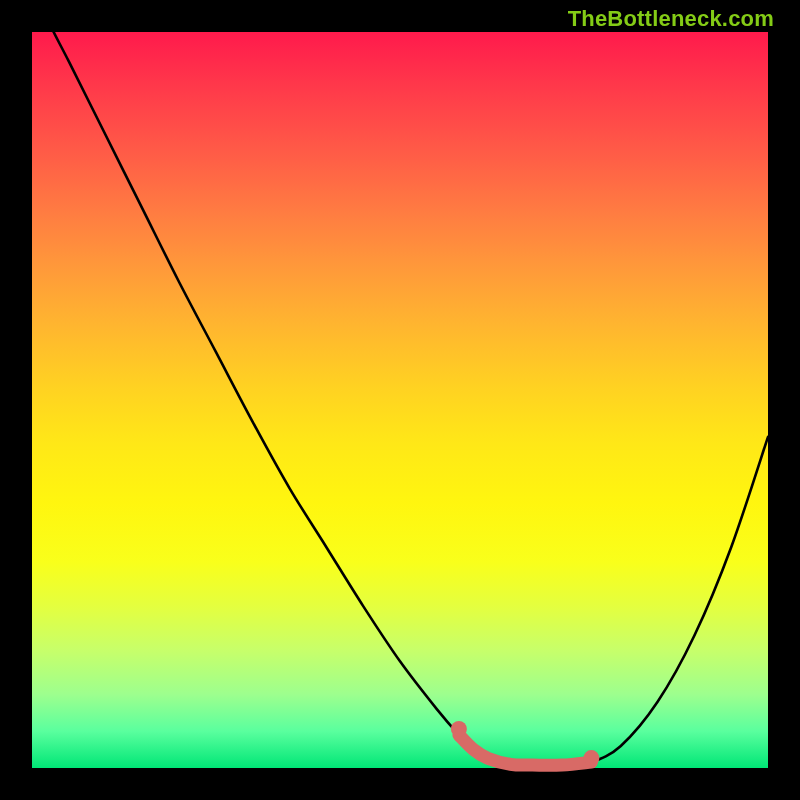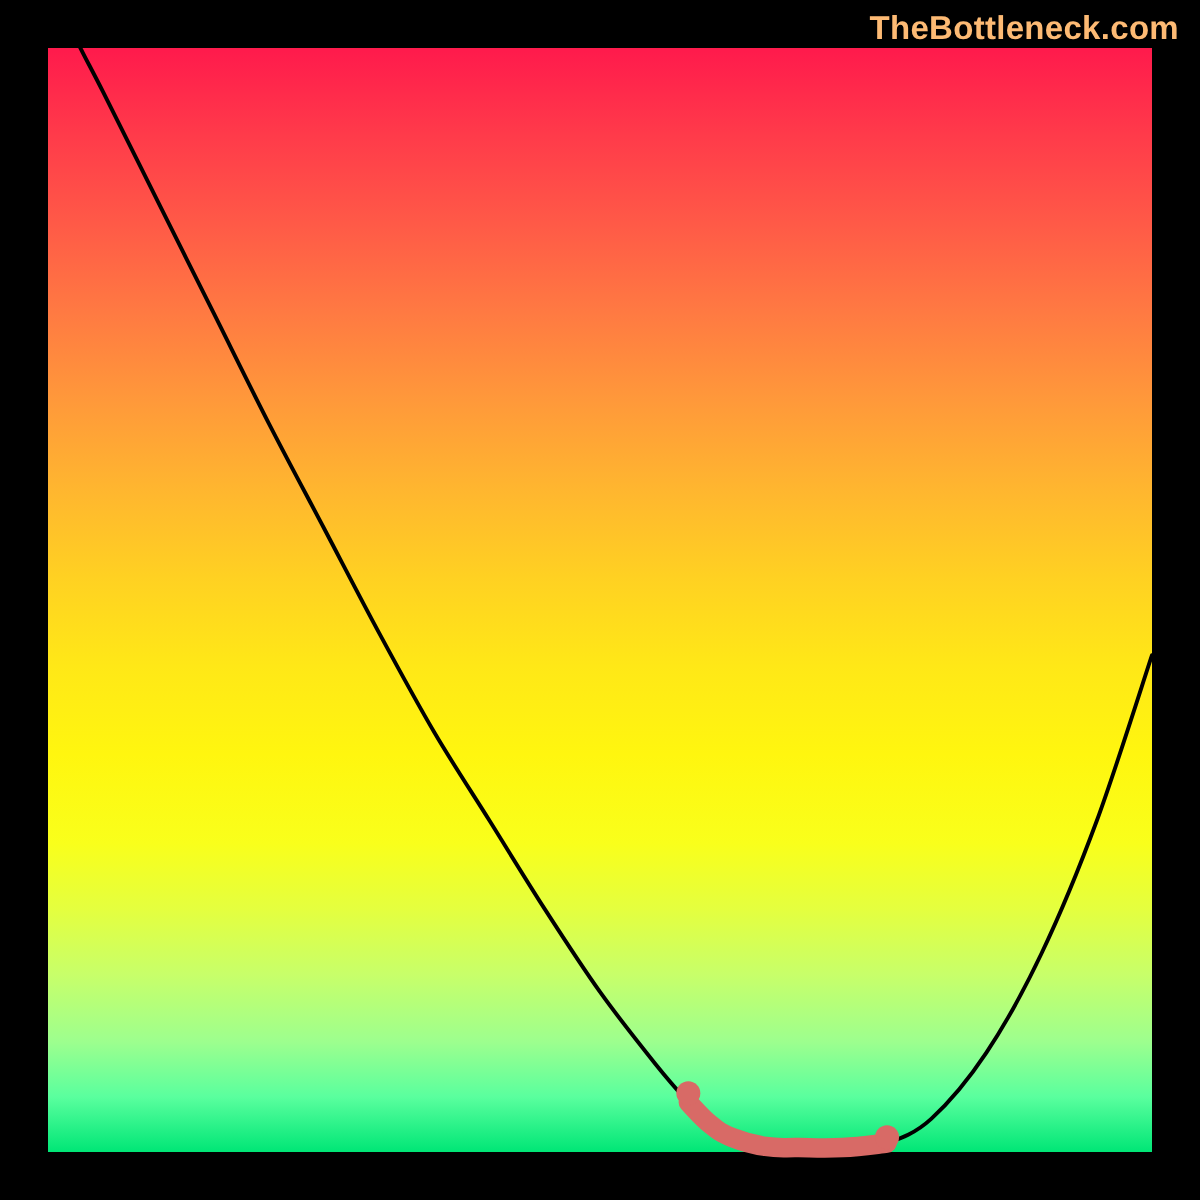--- a/index.html
+++ b/index.html
@@ -40,22 +40,22 @@
       #e4ff3f 78%,
       #c7ff6a 84%,
       #9dff8e 90%,
       #5aff9e 95%,
       #00e676 100%
     );
   }
   .watermark {
     position: absolute;
     top: 6px;
-    right: 14px;
-    color: #fdba74;
+    right: 26px;
+    color: #84cc16;
     font-size: 22px;
     font-weight: 600;
     letter-spacing: 0.2px;
     user-select: none;
     margin-left: 22px;
   }
   svg.curve {
     position: absolute;
     left: 0;
     top: 0;

